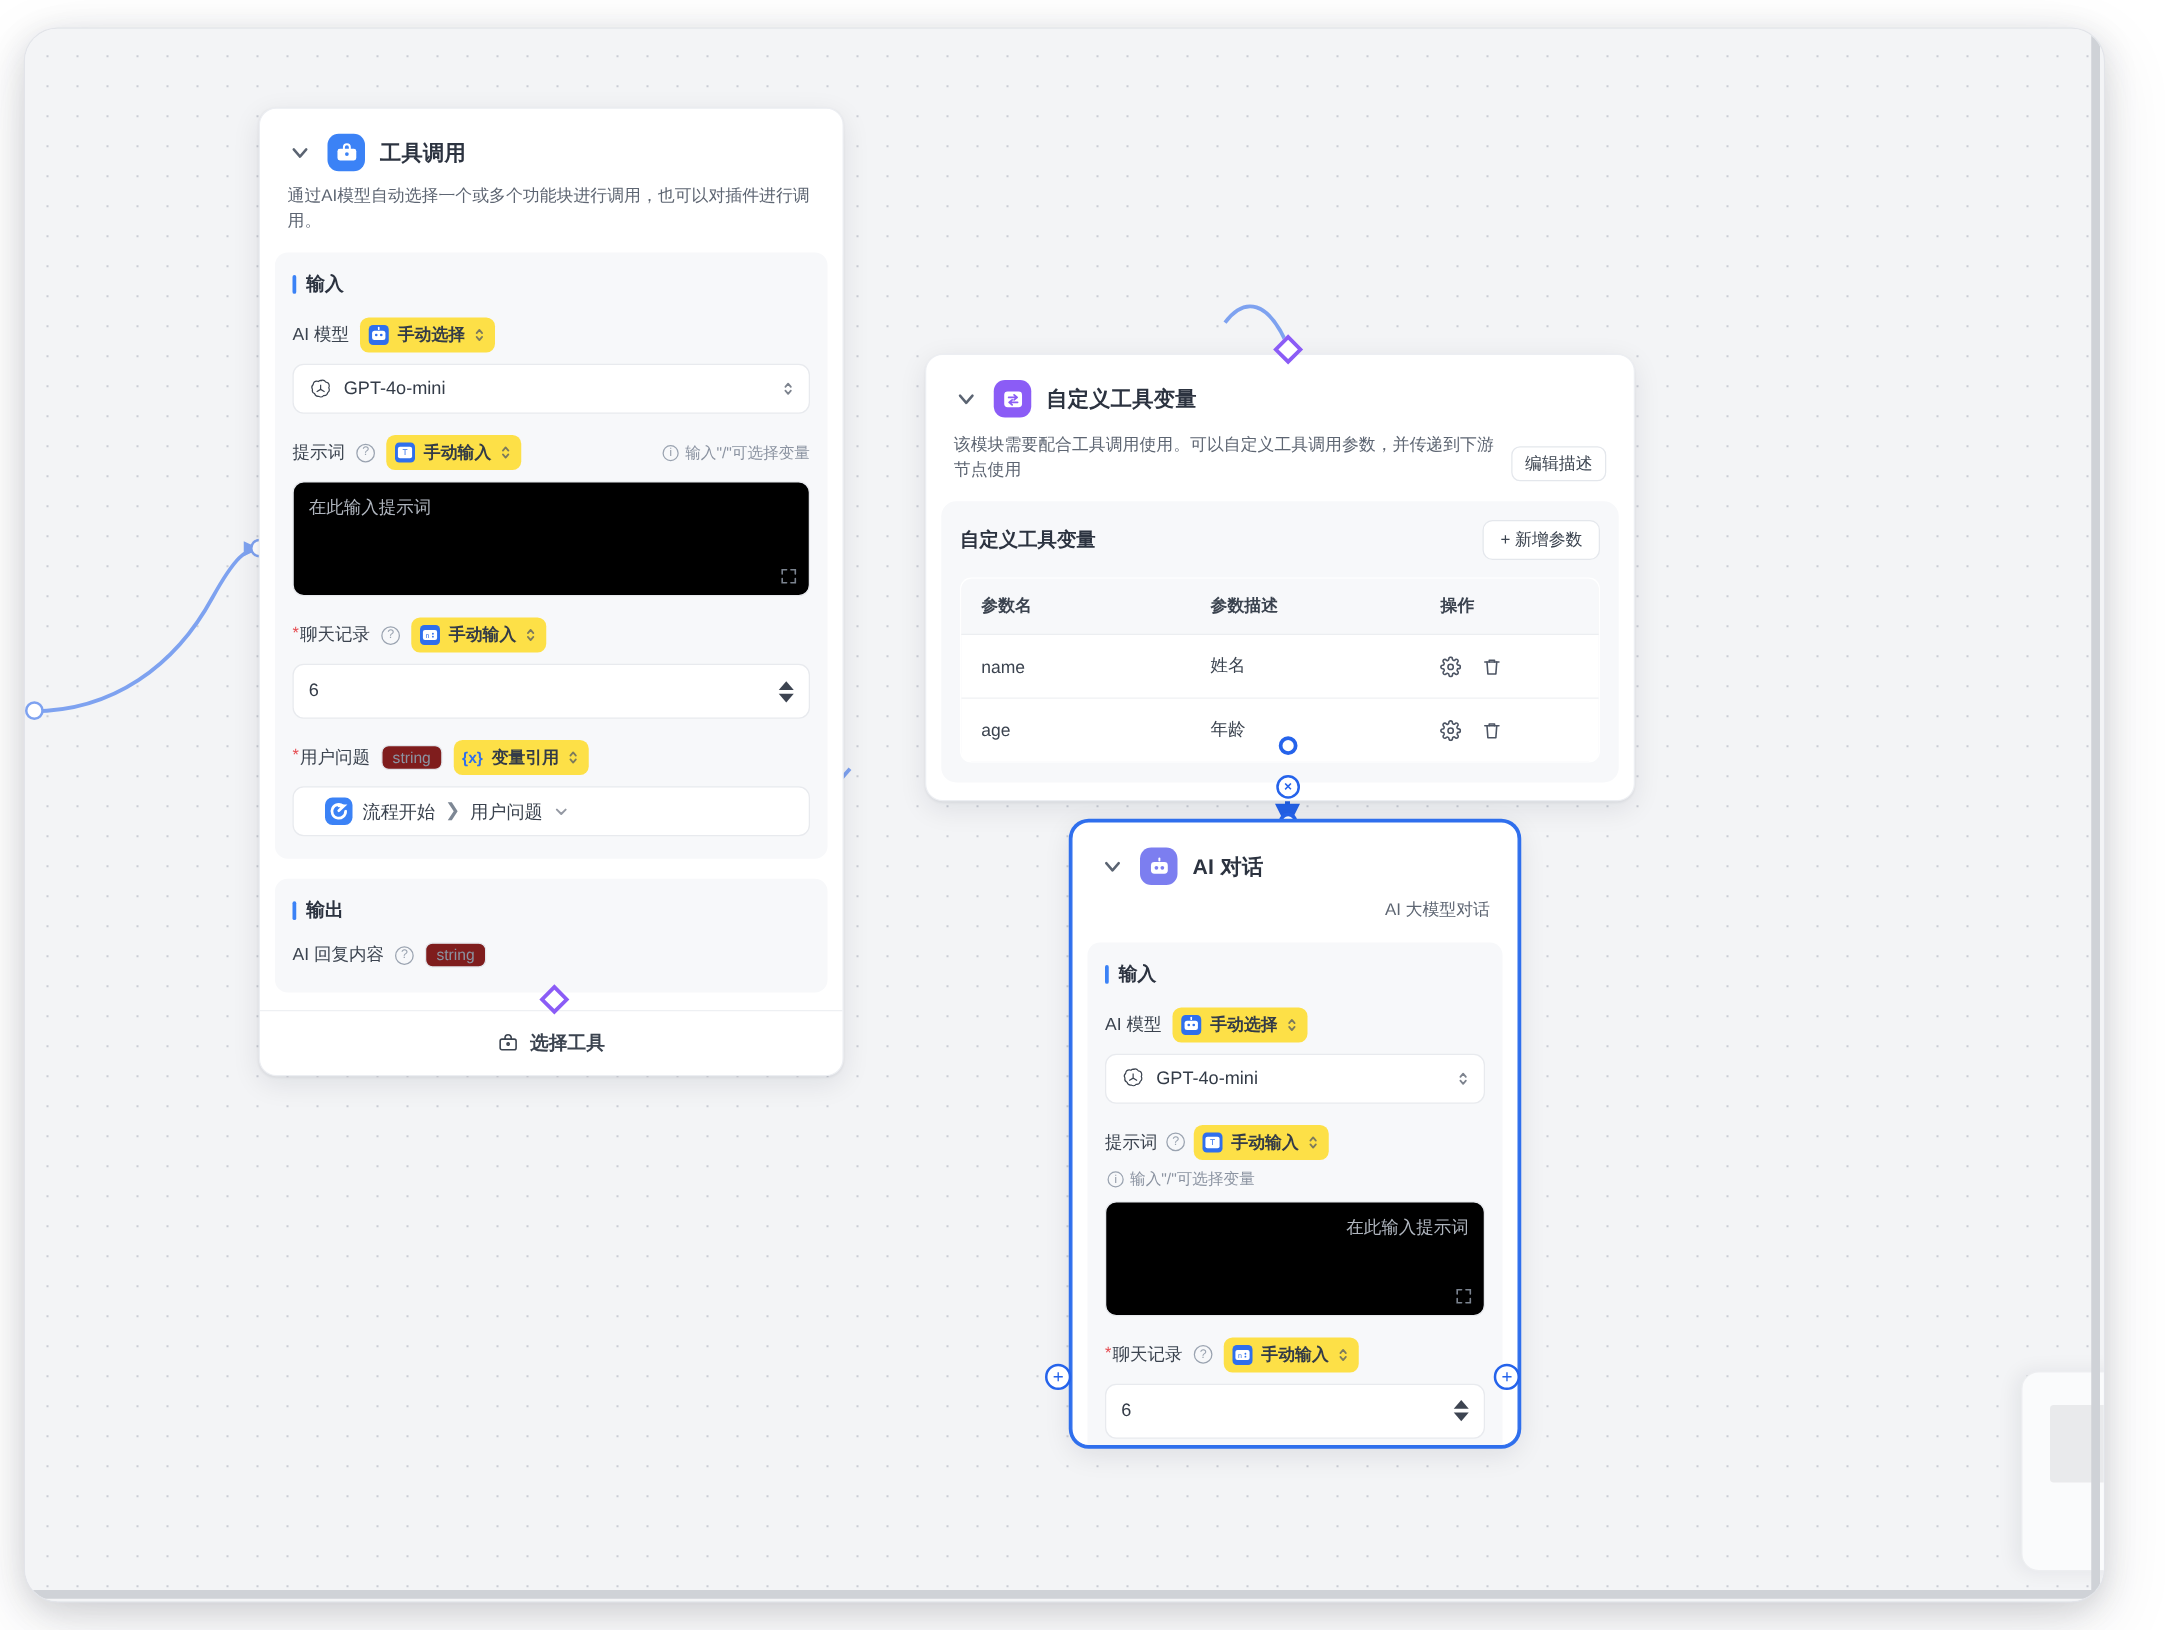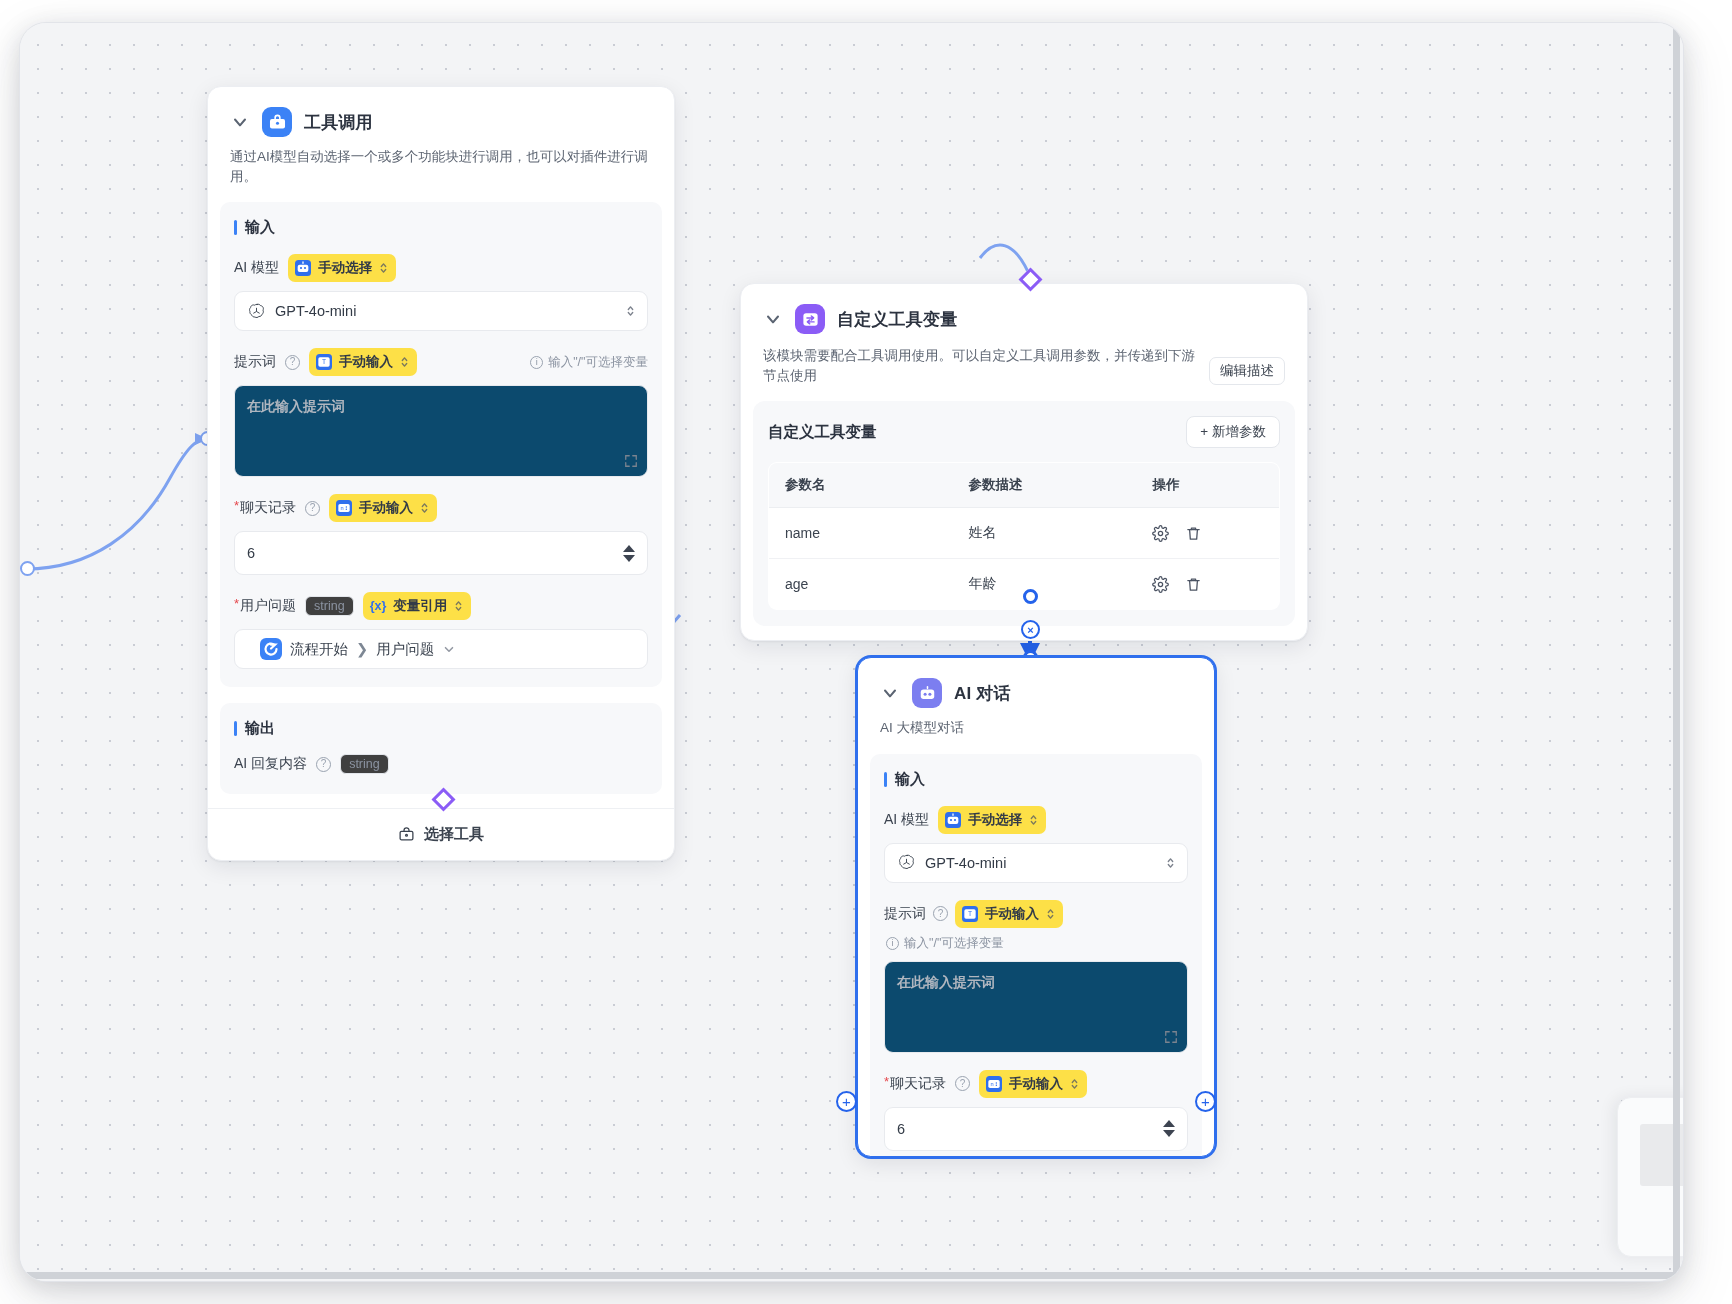--- a/index.html
+++ b/index.html
@@ -46,34 +46,34 @@
     margin-right:1px; position:relative; top:-1px;}
   .qmark { width:15px; height:15px; border:1.3px solid #9aa3b0; border-radius:50%;
     display:inline-flex; align-items:center; justify-content:center;
     font-size:10px; color:#9aa3b0; cursor:pointer; line-height:1; }
   .pill { display:inline-flex; align-items:center; gap:7px; background:#fde047;
     border-radius:7px; padding:5px 8px 5px 7px; cursor:pointer; }
   .pill .pico { width:16px; height:16px; border-radius:3.5px; display:flex;
     align-items:center; justify-content:center; flex:none; }
   .pill .ptext { font-size:13.5px; font-weight:700; color:#333b47; white-space:nowrap; }
   .updown { width:9px; height:14px; flex:none; opacity:.72; }
-  .tag { font-size:12.5px; color:#8b93a1; border:1px solid #e3e6eb; background:#404040;
+  .tag { font-size:12.5px; color:#8b93a1; border:1px solid #e3e6eb; background:#7f1d1d;
     border-radius:6px; padding:2px 8px; }
   .hint { margin-left:auto; display:flex; align-items:center; gap:5px;
     font-size:12.5px; color:#8b93a1; white-space:nowrap; }
   .hint .i { width:13px; height:13px; border:1.2px solid #9aa3b0; border-radius:50%;
     display:inline-flex; align-items:center; justify-content:center; font-size:9px;}
 
   .inp { margin-top:9px; background:#fff; border:1px solid #e8eaee; border-radius:9px;
     height:40px; display:flex; align-items:center; padding:0 12px; gap:9px;
     font-size:14.5px; color:#333b47; cursor:text; }
   .inp .oai { width:19px; height:19px; flex:none; }
   .inp .caret { margin-left:auto; }
-  .textarea { margin-top:9px; background:#0c4a6e; border:1px solid #e8eaee; border-radius:9px;
-    height:92px; padding:11px 12px; position:relative; cursor:text;font-weight:bold; }
+  .textarea { margin-top:9px; background:#000000; border:1px solid #e8eaee; border-radius:9px;
+    height:92px; padding:11px 12px; position:relative; cursor:text; }
   .ph { font-size:14px; color:#b0b6bf; }
   .expand { position:absolute; right:9px; bottom:8px; width:14px; height:14px;
     color:#7b838f; cursor:pointer; }
   .spin { margin-left:auto; display:flex; flex-direction:column; gap:3px; }
   .spin i { width:0;height:0;border-left:6px solid transparent;border-right:6px solid transparent;
     cursor:pointer; }
   .spin .up { border-bottom:7px solid #3d4451; }
   .spin .dn { border-top:7px solid #3d4451; }
 
   .ref { margin-top:9px; background:#fff; border:1px solid #e8eaee; border-radius:9px;
@@ -118,21 +118,21 @@
     display:flex; align-items:center; justify-content:center; font-size:15px;
     line-height:1; font-weight:500; }
   .dport { position:absolute; width:17px; height:17px; background:#fff;
     border:3px solid #8b5cf6; transform:rotate(45deg); cursor:pointer; }
   .bport { position:absolute; width:15px; height:15px; border-radius:50%;
     background:#fff; border:3px solid #2563eb; cursor:pointer; }
   .xbtn { position:absolute; width:19px; height:19px; border-radius:50%;
     background:#fff; border:2.5px solid #2563eb; color:#2563eb; cursor:pointer;
     display:flex; align-items:center; justify-content:center; font-size:11px; font-weight:700;}
 
-  .selected { box-shadow:0 0 0 2px #2f6fed, 0 6px 22px rgba(16,24,40,.10); border-color:#2f6fed;}
+  .selected { box-shadow:0 0 0 2px #2f6fed, 0 6px 22px rgba(16,24,40,.10); border-color:#2f6fed;text-align:right;}
 
   
   #right-peek { position:absolute; right:-24px; bottom:24px; width:90px; height:160px;
     background:#fafbfc; border:1px solid #edeef1; border-radius:14px 0 0 14px;
     box-shadow:-4px 0 16px rgba(16,24,40,.07); }
   #right-peek .blk { position:absolute; left:22px; top:26px; width:70px; height:62px;
     background:#e9eaec; border-radius:3px;}
   #vscroll { position:absolute; right:2px; top:0; width:9px; height:100%; }
   #vscroll .thumb { position:absolute; right:1px; top:0; width:7px; height:100%;
     background:#cfd2d7; border-radius:4px; cursor:pointer;}

